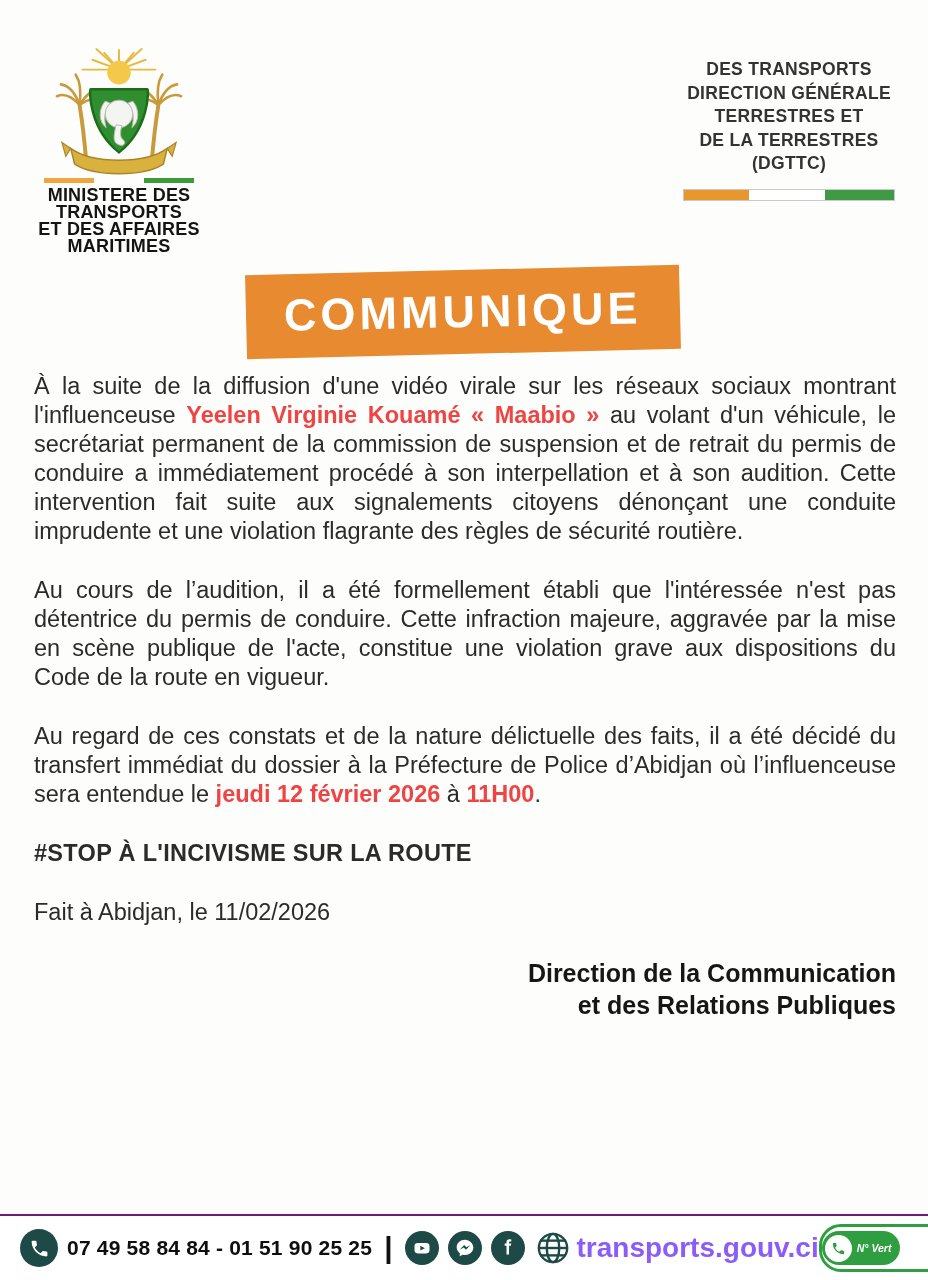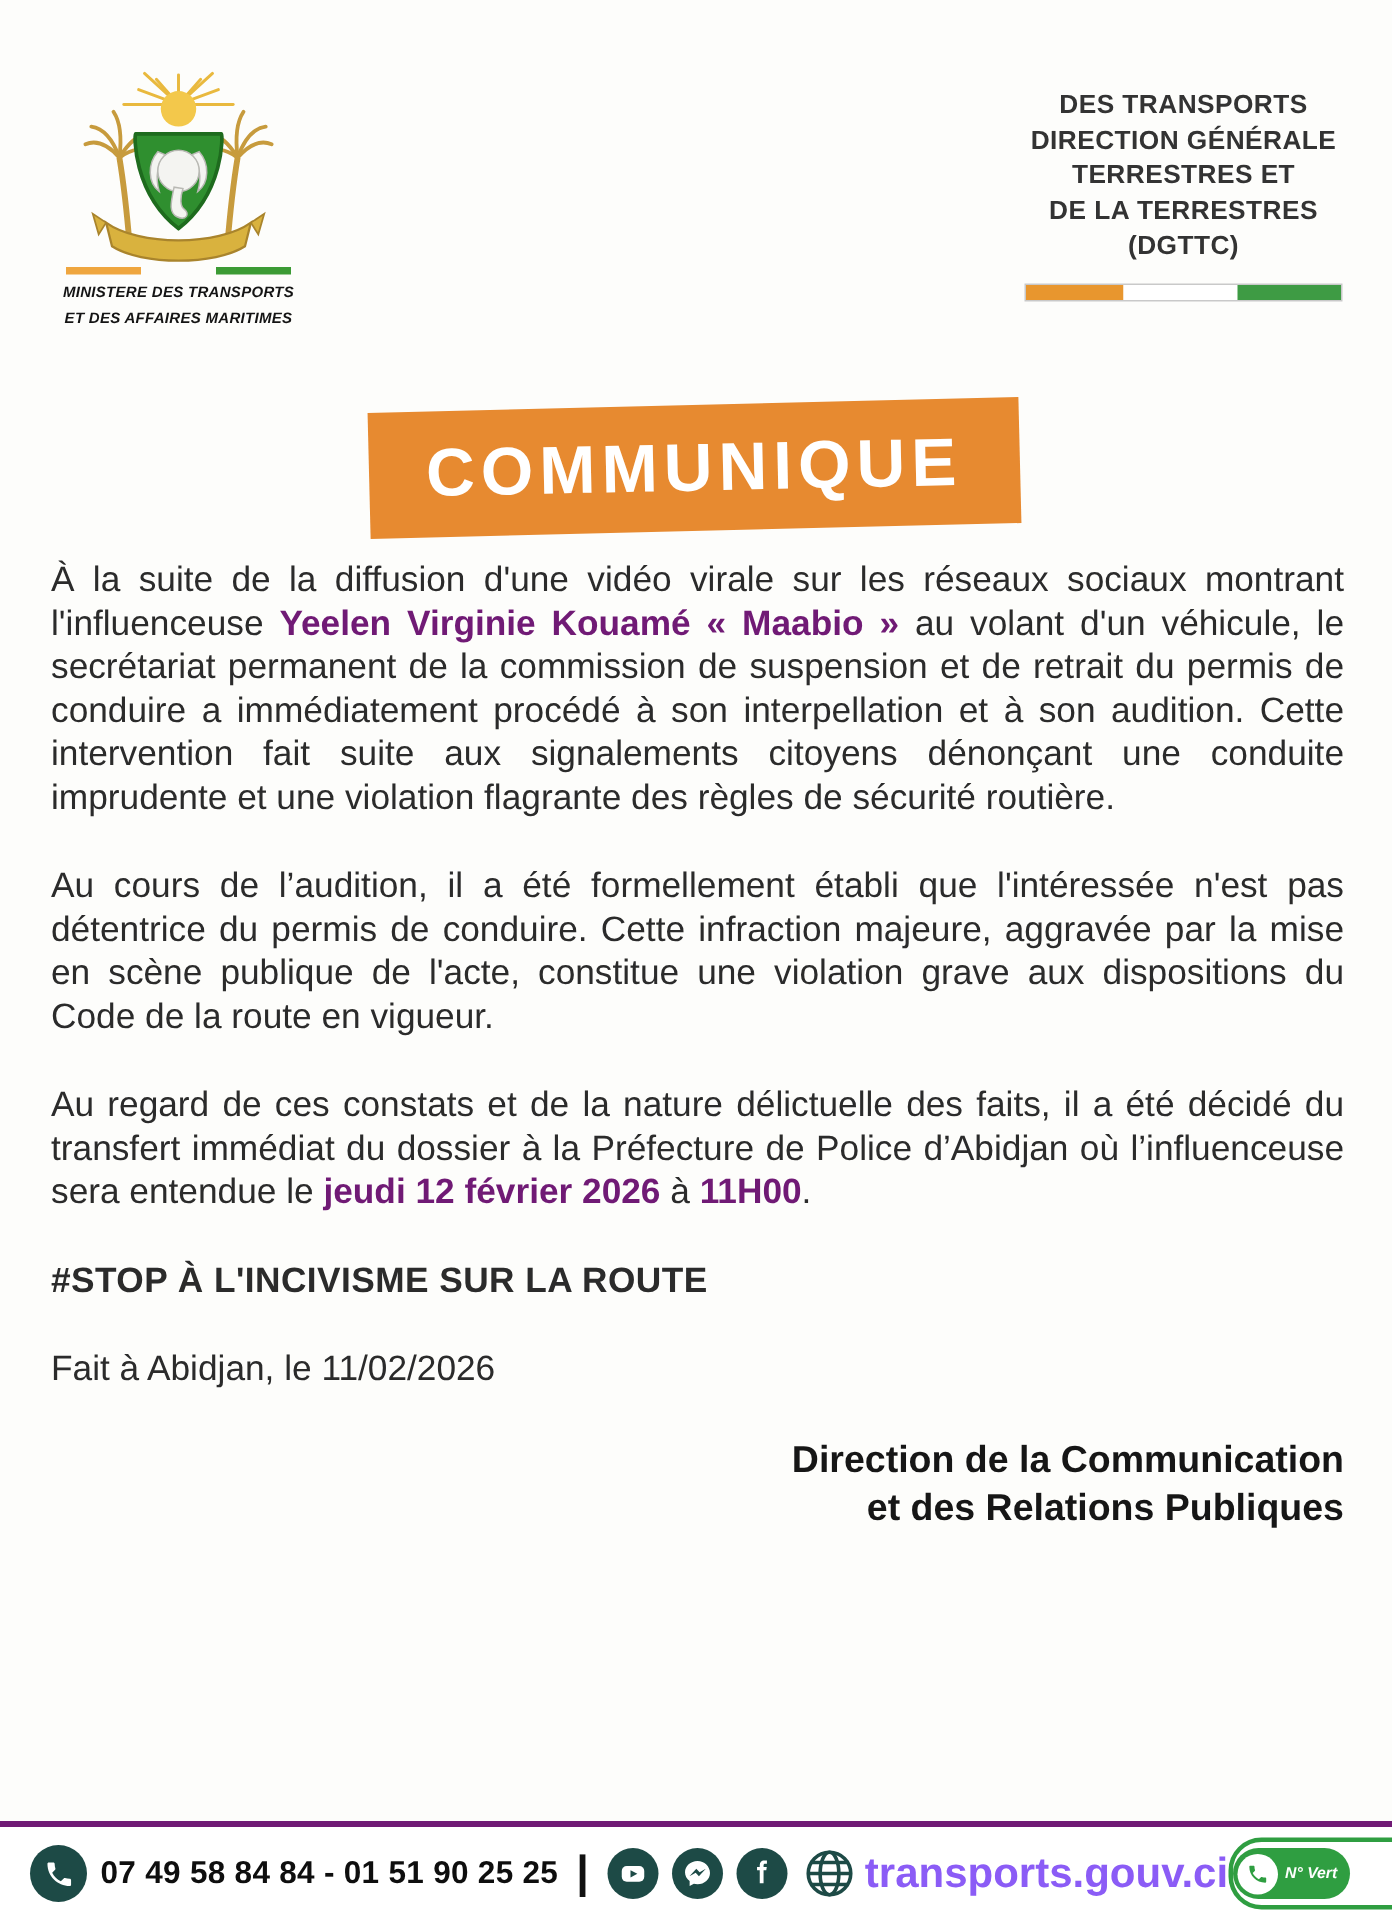--- a/index.html
+++ b/index.html
@@ -18,21 +18,21 @@
     color:var(--ink);
     overflow:hidden;
   }
   
   .logo-block{position:absolute;left:14px;top:44px;width:210px;text-align:center;}
   .coat{display:block;margin:0 auto;}
   .mini-flag{display:flex;width:150px;margin:2px auto 4px;height:5px;}
   .mini-flag .o{width:50px;background:#efa63f;}
   .mini-flag .w{width:50px;background:transparent;}
   .mini-flag .g{width:50px;background:#3c9b35;}
-  .ministry-name{font-weight:700;font-size:10px;line-height:17px;color:#141414;letter-spacing:.2px;font-style:italic;}
+  .ministry-name{font-weight:700;font-size:18px;line-height:17px;color:#141414;letter-spacing:.2px;}
   .direction-block{position:absolute;right:26px;top:58px;width:226px;text-align:center;}
   .direction-line{font-weight:700;font-size:17.5px;line-height:23.5px;color:#333;letter-spacing:.3px;}
   .flag-bar{display:flex;width:212px;height:12px;margin:13px auto 0;border:1px solid #c9c9c9;box-sizing:border-box;}
   .flag-bar .o{flex:0 0 31%;background:#e8962e;}
   .flag-bar .w{flex:0 0 36%;background:#ffffff;}
   .flag-bar .g{flex:1;background:#3e9b44;}
   
   .banner{
     position:absolute;left:246px;top:270px;width:434px;height:84px;
     background:var(--orange);
@@ -43,28 +43,28 @@
     color:#fff;font-weight:700;font-size:45px;letter-spacing:4px;
     transform:rotate(.2deg);
   }
   
   .content{position:absolute;left:34px;right:32px;top:372px;}
   .content p{
     margin:0 0 30px;
     font-size:23.5px;line-height:29px;
     text-align:justify;color:var(--ink);
   }
-  .content p b{color:#701a75;}
+  .content p b{color:#ef4444;}
   .hashtag{font-weight:700;font-size:23.5px;letter-spacing:.3px;color:#141414;margin:56px 0 0;}
   .dateline{font-size:23px;color:#222;margin:37px 0 0;}
   .signature{text-align:right;font-weight:700;font-size:25px;line-height:32px;color:#161616;}
   
   .footer{
     position:absolute;left:0;right:0;bottom:0;height:66px;background:#fff;
-    border-top:4px solid #701a75;
+    border-top:2px solid #701a75;
     display:flex;align-items:center;padding:0 20px;box-sizing:border-box;
   }
   .circle{width:38px;height:38px;border-radius:50%;background:var(--teal);
     display:flex;align-items:center;justify-content:center;flex:0 0 auto;}
   .circle.small{width:34px;height:34px;margin-right:9px;}
   .phones{font-weight:700;font-size:21px;color:#0e0e0e;margin:0 10px 0 9px;white-space:nowrap;letter-spacing:.2px;}
   .sep{font-weight:700;font-size:30px;color:#111;margin:0 12px 0 2px;}
   .globe-wrap{margin:0 7px 0 2px;display:flex;align-items:center;}
   .site{font-weight:700;font-size:28px;color:#8b5cf6;white-space:nowrap;}
   .nvert{

